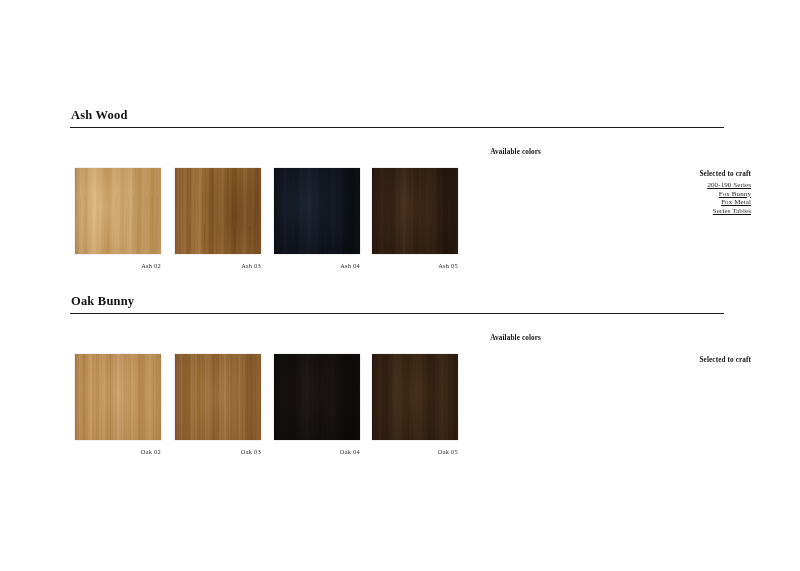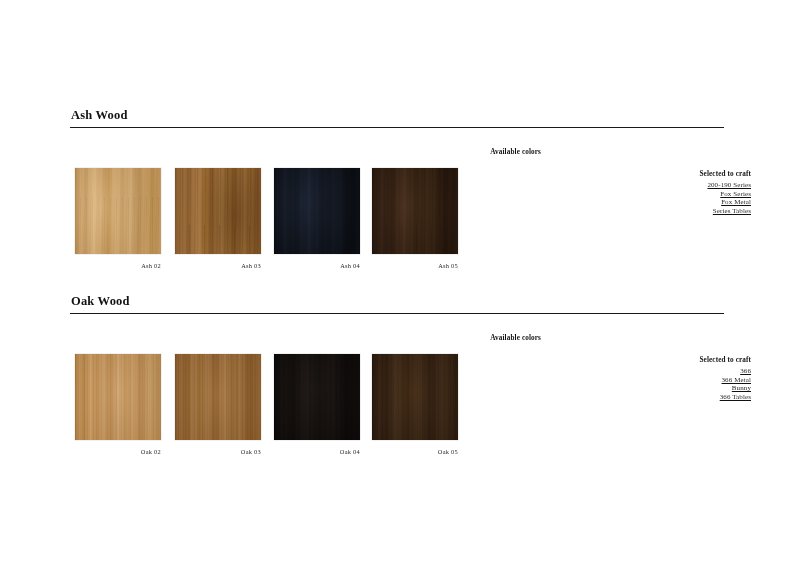--- a/index.html
+++ b/index.html
@@ -203,31 +203,31 @@
             <div class="swatch-label">Ash 05</div>
           </div>
 
         </div>
       </div>
 
       <div class="col-right">
         <p class="craft-title">Selected to craft</p>
         <ul class="craft-list">
           <li>200-190 Series</li>
-          <li>Fox Series</li>
+          <li>Fox Bunny</li>
           <li>Fox Metal</li>
           <li>Series Tables</li>
         </ul>
       </div>
 
     </div>
   </div>
 
   <div class="section section-oak">
-    <h2 class="section-title">Oak Wood</h2>
+    <h2 class="section-title">Oak Bunny</h2>
     <div class="rule"></div>
 
     <div class="section-body">
 
       <div class="col-left">
         <p class="subhead">Available colors</p>
 
         <div class="swatch-row">
 
           <div class="swatch-cell c0">
@@ -264,24 +264,18 @@
               <div class="sheen" style="background:radial-gradient(ellipse 85% 125% at 48% 45%,rgba(140,100,60,0.14),rgba(14,7,2,0.30) 82%);"></div>
             </div>
             <div class="swatch-label">Oak 05</div>
           </div>
 
         </div>
       </div>
 
       <div class="col-right">
         <p class="craft-title">Selected to craft</p>
-        <ul class="craft-list">
-          <li>366</li>
-          <li>366 Metal</li>
-          <li>Bunny</li>
-          <li>366 Tables</li>
-        </ul>
       </div>
 
     </div>
   </div>
 
 </div>
 
 </body></html>

